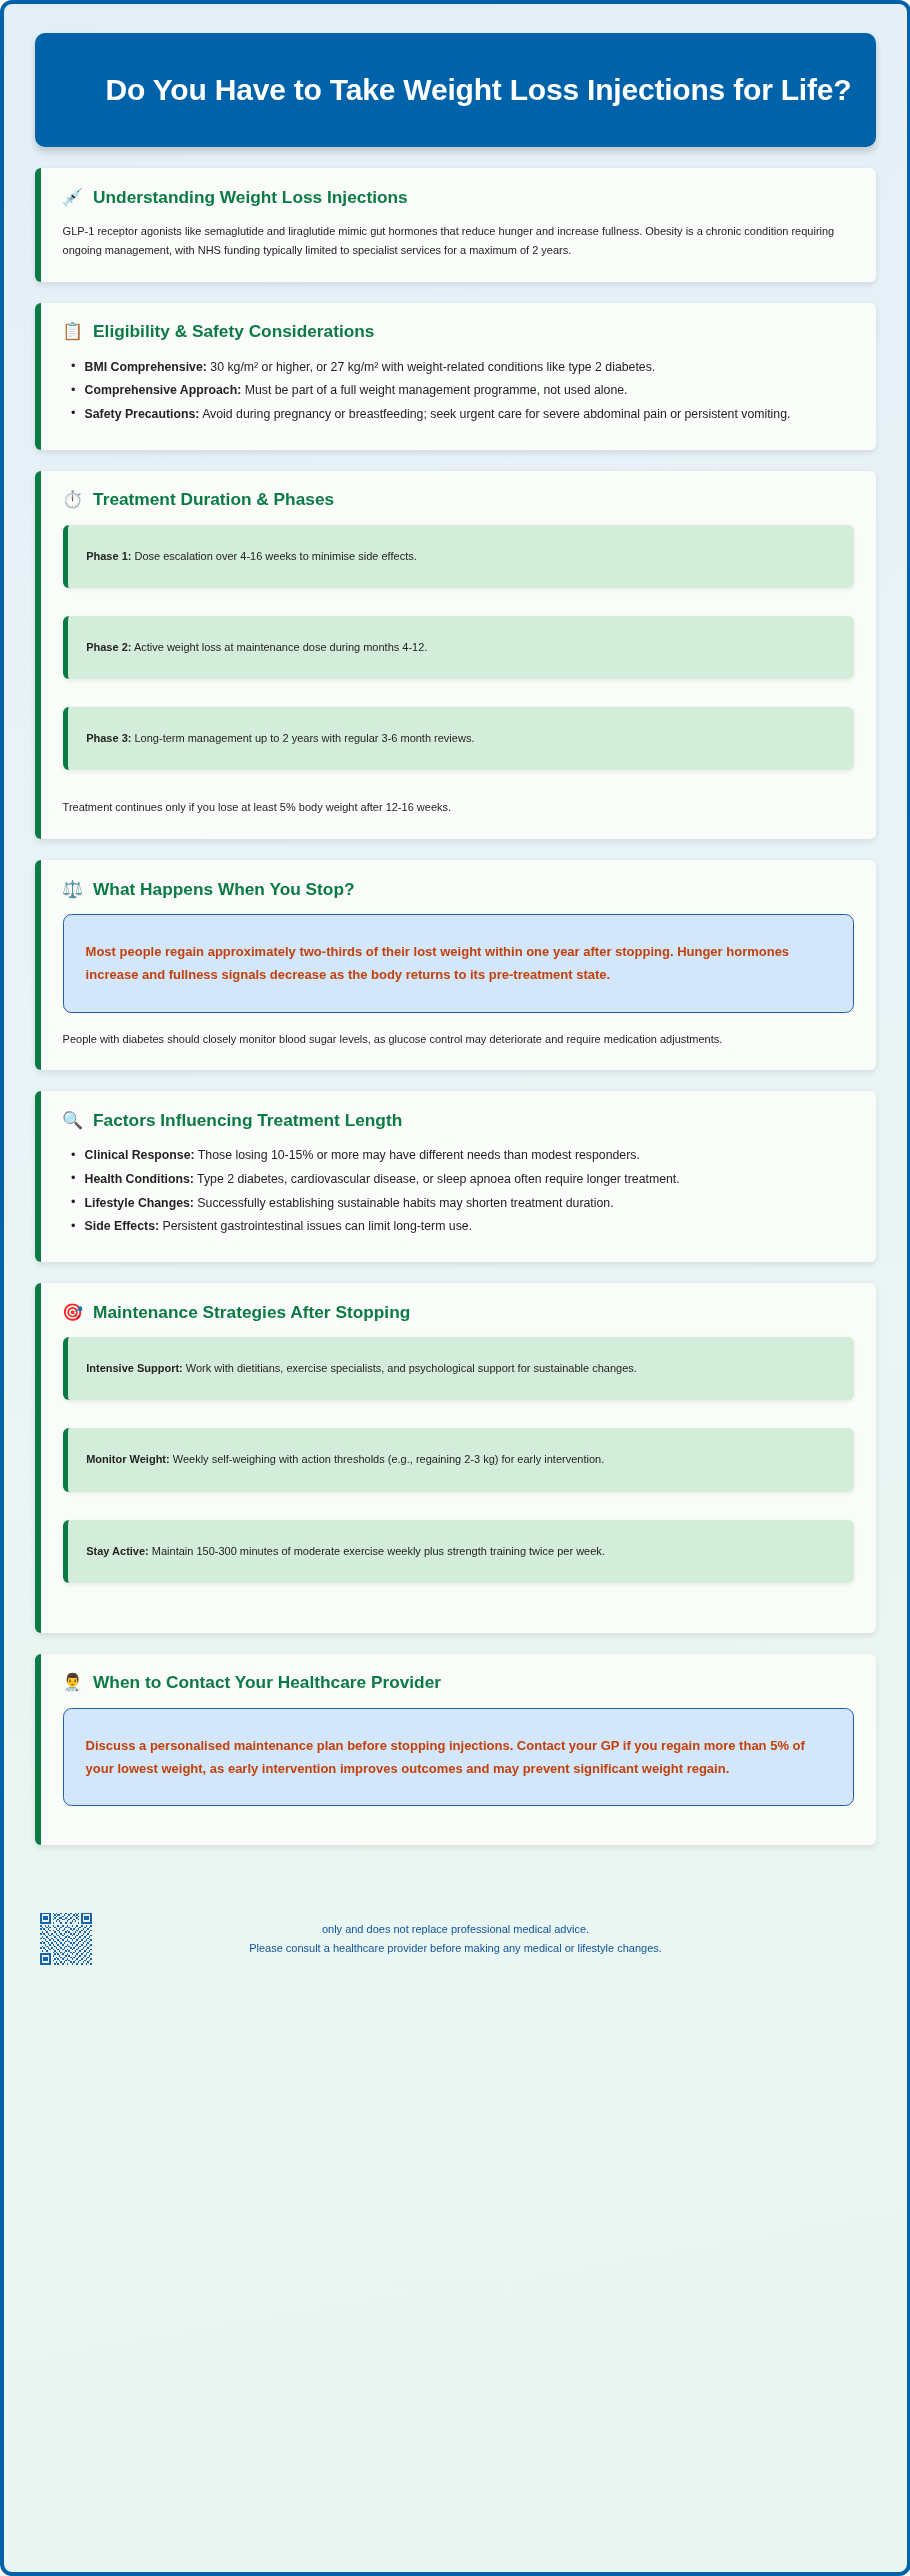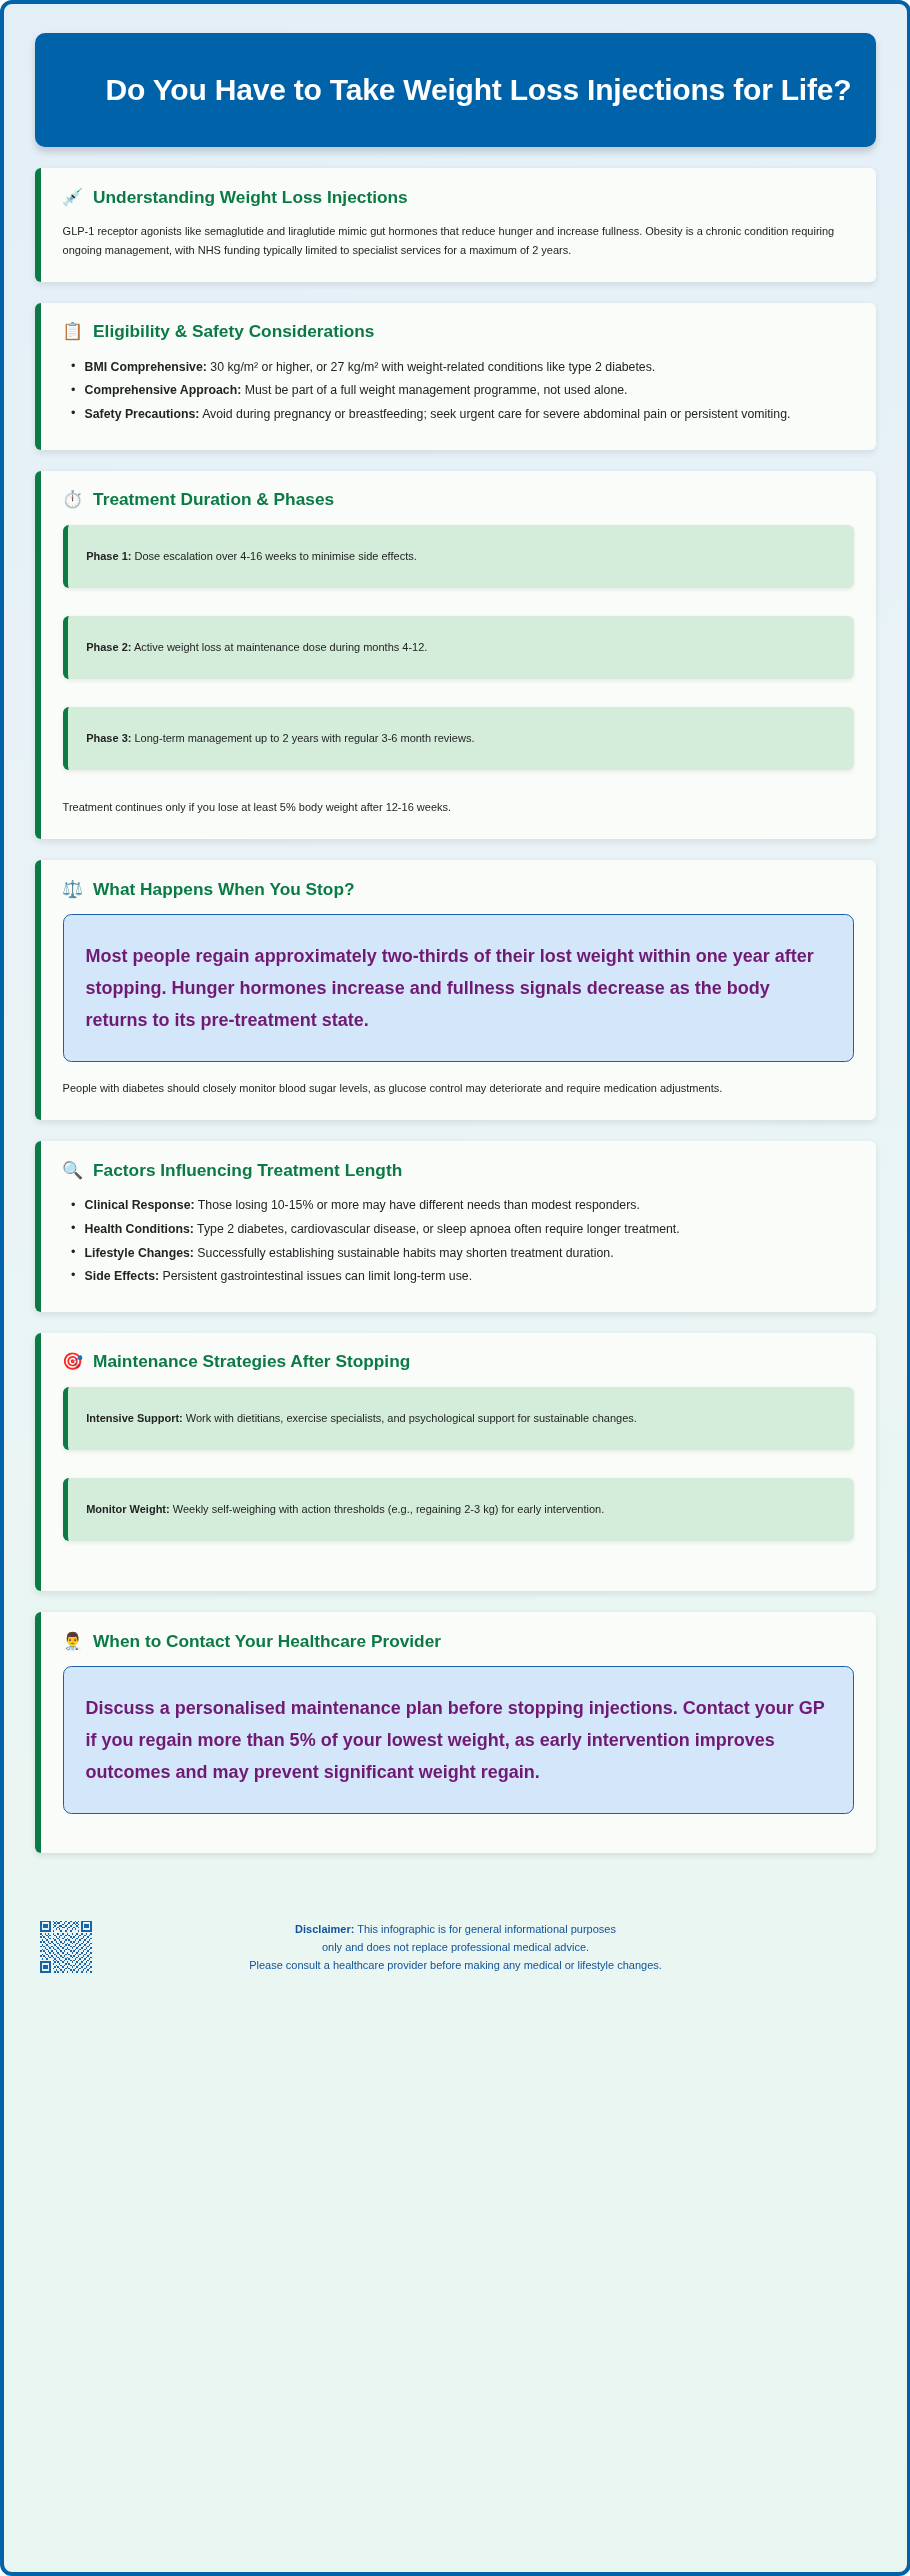--- a/index.html
+++ b/index.html
@@ -100,22 +100,22 @@
 
   
   .callout {
     background: #D4E6F9;
     border: 1.7px solid #1F5FA8;
     border-radius: 8.5px;
     padding: 25px 22px;
     margin: 3.4px 0 17px 0;
   }
   .callout p {
-    color: #701a75;
-    font-size: 18px;
+    color: #c2410c;
+    font-size: 13px;
     font-weight: bold;
     line-height: 1.78;
   }
 
   
   .footer {
     display: flex;
     align-items: center;
     margin: 24px 12px 0 12px;
     padding: 22px 5px 25px 5px;
@@ -209,20 +209,23 @@
   <div class="section">
     <div class="section-head">
       <span class="section-icon">🎯</span>
       <span class="section-title">Maintenance Strategies After Stopping</span>
     </div>
     <div class="step-box">
       <p class="body-text"><span class="lbl">Intensive Support:</span><span> Work with dietitians, exercise specialists, and psychological support for sustainable changes.</span></p>
     </div>
     <div class="step-box">
       <p class="body-text"><span class="lbl">Monitor Weight:</span><span> Weekly self-weighing with action thresholds (e.g., regaining 2-3 kg) for early intervention.</span></p>
+    </div>
+    <div class="step-box">
+      <p class="body-text"><span class="lbl">Stay Active:</span><span> Maintain 150-300 minutes of moderate exercise weekly plus strength training twice per week.</span></p>
     </div>
   </div>
 
   <div class="section">
     <div class="section-head">
       <span class="section-icon">👨‍⚕️</span>
       <span class="section-title">When to Contact Your Healthcare Provider</span>
     </div>
     <div class="callout">
       <p>Discuss a personalised maintenance plan before stopping injections. Contact your GP if you regain more than 5% of your lowest weight, as early intervention improves outcomes and may prevent significant weight regain.</p>
@@ -543,20 +546,19 @@
           <rect x="14" y="32" width="1" height="1"></rect>
           <rect x="17" y="32" width="1" height="1"></rect>
           <rect x="20" y="32" width="1" height="1"></rect>
           <rect x="23" y="32" width="1" height="1"></rect>
           <rect x="26" y="32" width="1" height="1"></rect>
           <rect x="29" y="32" width="1" height="1"></rect>
           <rect x="32" y="32" width="1" height="1"></rect>
       </g>
     </svg>
     <div class="disclaimer">
-      <div><span class="lbl">Disclaimer:</span><span> This infographic is for general informational purposes</span></div>
       <div>only and does not replace professional medical advice.</div>
       <div>Please consult a healthcare provider before making any medical or lifestyle changes.</div>
     </div>
   </div>
 
 </div>
 
 
 </body></html>

